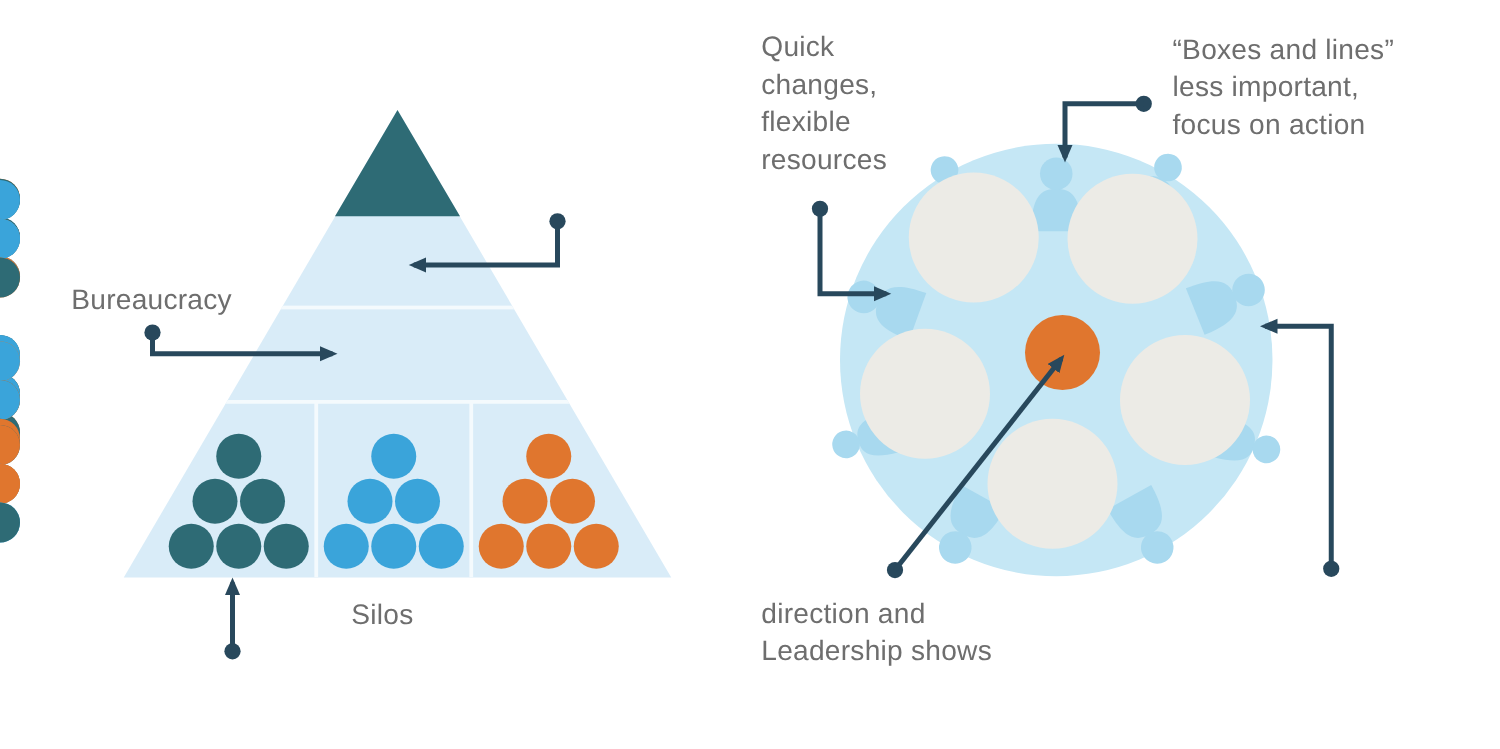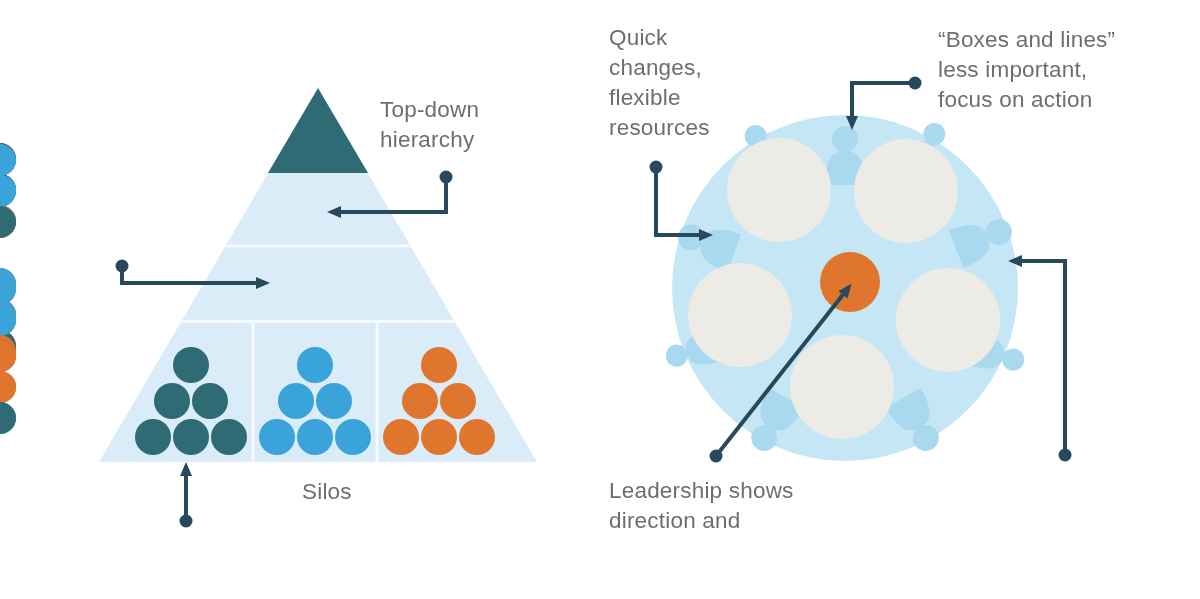--- a/index.html
+++ b/index.html
@@ -185,45 +185,44 @@
         <circle cx="1065" cy="455" r="6.5" fill="#28485c" stroke="none"></circle>
         <path d="M1065,455 L1065,261 L1012,261" marker-end="url(#ah)"></path>
       </g>
       <g>
         <circle cx="716" cy="456" r="6.5" fill="#28485c" stroke="none"></circle>
         <path d="M716,456 L849,287" marker-end="url(#ah)"></path>
       </g>
     </g>
   </svg>
 
-  <div class="label" style="left:380px;top:95px">
-    <div>Top-down</div>
-    <div>hierarchy</div>
-  </div>
-
-
-  <div class="label" style="left:302px;top:477px">
+
+  <div class="label" style="left:57px;top:225px">
+    <div>Bureaucracy</div>
+  </div>
+
+  <div class="label" style="left:281px;top:477px">
     <div>Silos</div>
   </div>
 
   <div class="label" style="left:57px;top:506px">
   </div>
 
   <div class="label" style="left:938px;top:25px">
     <div>“Boxes and lines”</div>
     <div>less important,</div>
     <div>focus on action</div>
   </div>
 
   <div class="label" style="left:609px;top:23px">
     <div>Quick</div>
     <div>changes,</div>
     <div>flexible</div>
     <div>resources</div>
   </div>
 
   <div class="label" style="left:609px;top:476px">
+    <div>direction and</div>
     <div>Leadership shows</div>
-    <div>direction and</div>
   </div>
 
 
 </div>
 
 </body></html>

